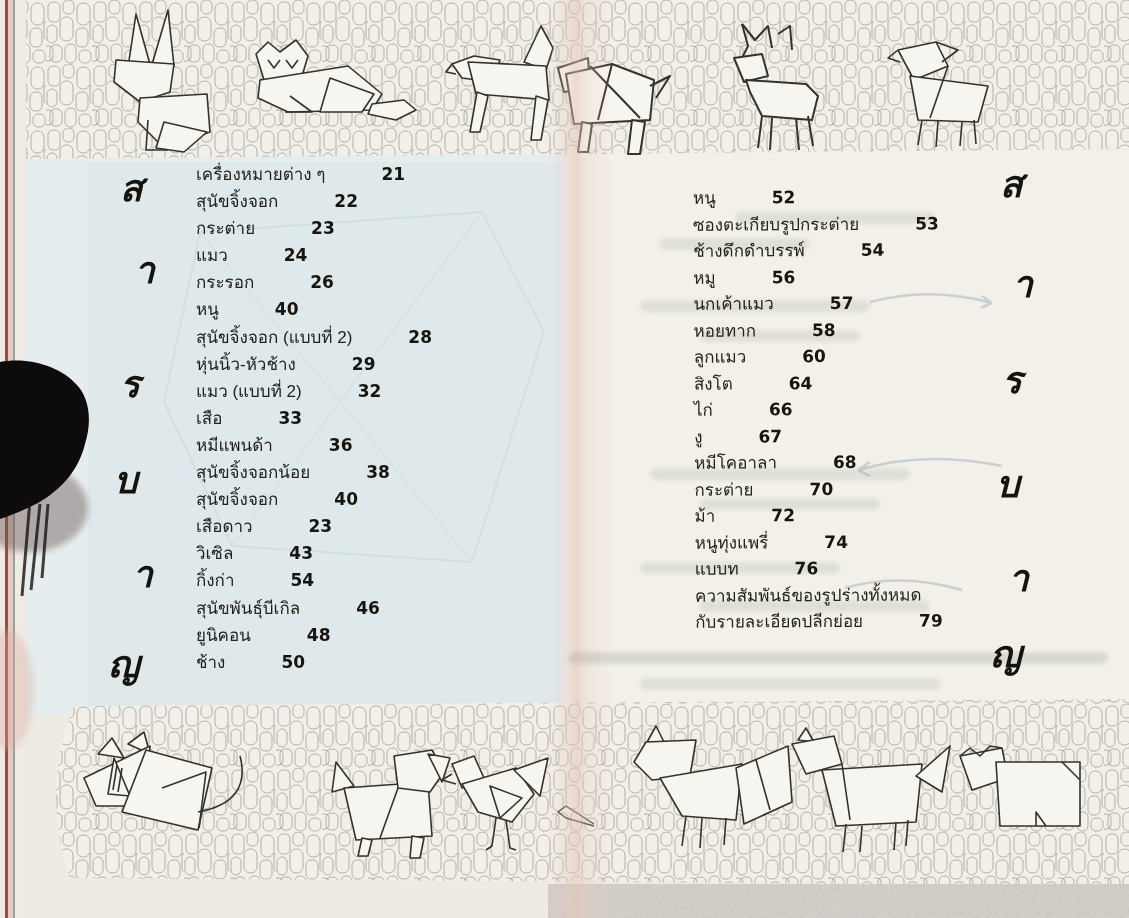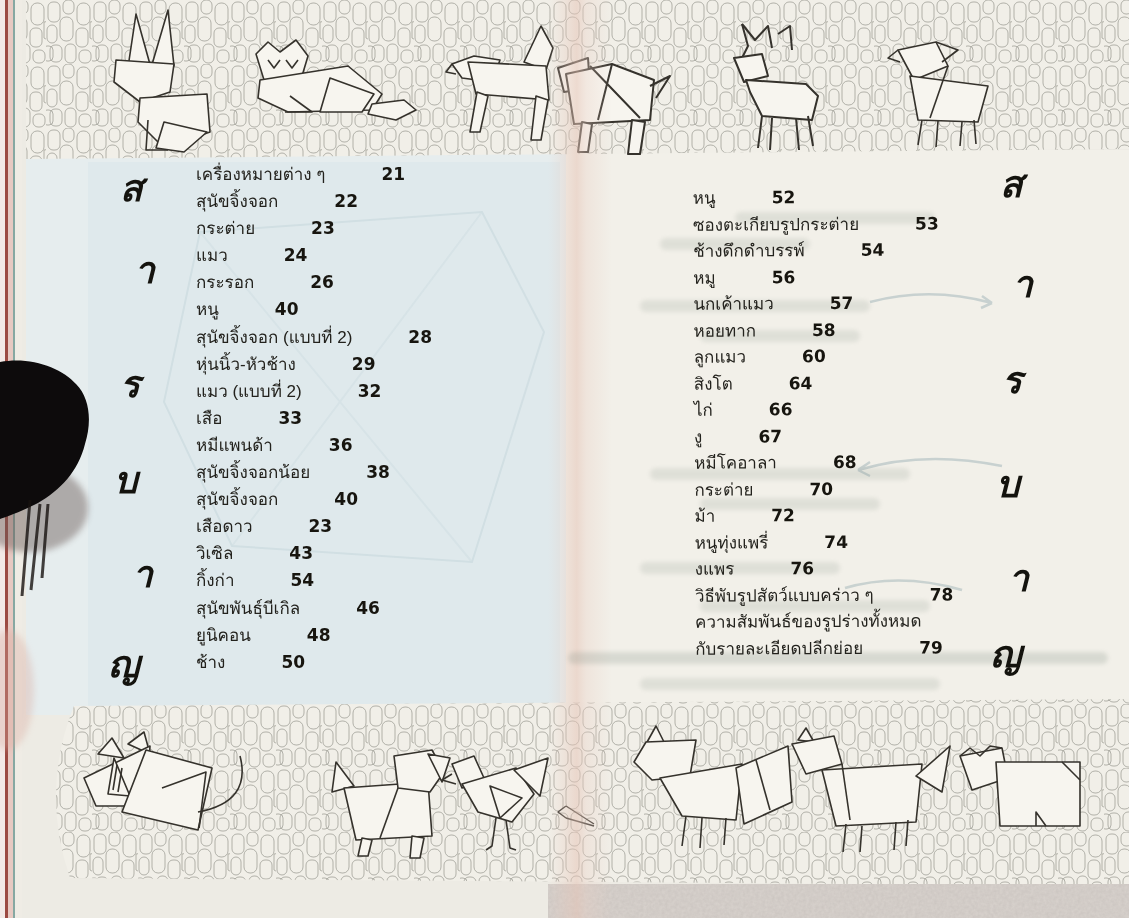--- a/index.html
+++ b/index.html
@@ -371,26 +371,22 @@
       </div>
     <div class="row">
         <span class="t">ม้า</span>
         <span class="n">72</span>
       </div>
     <div class="row">
         <span class="t">หนูทุ่งแพรี่</span>
         <span class="n">74</span>
       </div>
     <div class="row">
-        <span class="t">งแพร</span>
+        <span class="t">แบบท</span>
         <span class="n">76</span>
-      </div>
-    <div class="row">
-        <span class="t">วิธีพับรูปสัตว์แบบคร่าว ๆ</span>
-        <span class="n">78</span>
       </div>
     <div class="row">
         <span class="t">ความสัมพันธ์ของรูปร่างทั้งหมด</span>
         <span class="n"></span>
       </div>
     <div class="row">
         <span class="t">กับรายละเอียดปลีกย่อย</span>
         <span class="n">79</span>
       </div>
   </div>

